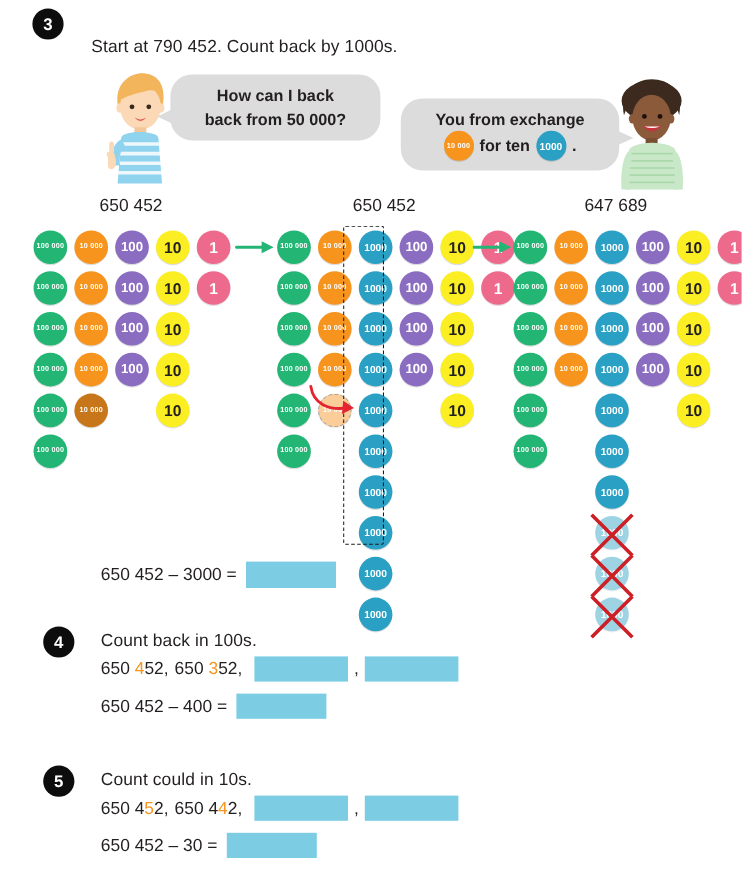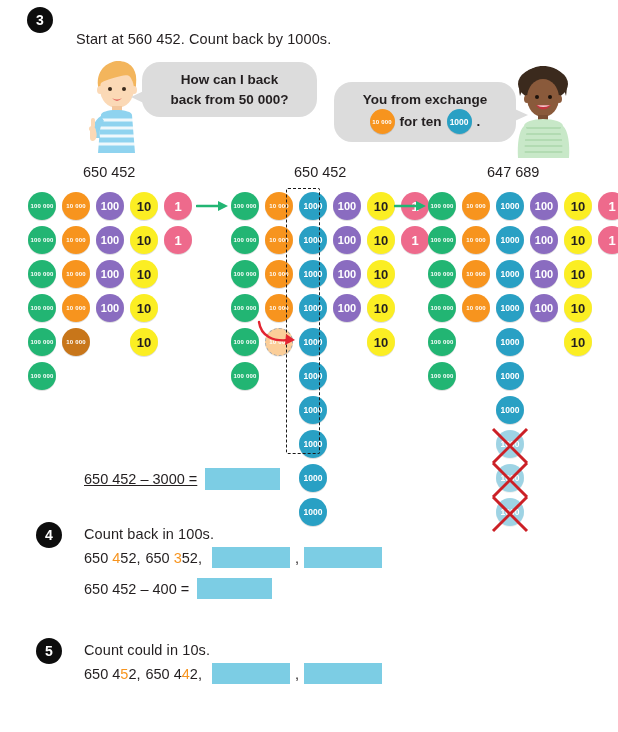--- a/index.html
+++ b/index.html
@@ -70,21 +70,21 @@
   .redarrow{position:absolute;}
 </style>
 </head>
 <body>
 
 <div class="page">
 
   <div class="qbadge" style="left:27px;top:7px;">
       <span>3</span>
     </div>
-  <div class="qtext" style="left:76px;top:31px;">Start at 560 452. Count back by 1000s.</div>
+  <div class="qtext" style="left:76px;top:31px;">Start at 790 452. Count back by 1000s.</div>
 
   <div class="char" style="left:88px;top:58px;width:56px;height:100px;">
     <svg width="56" height="100" viewBox="0 0 56 100">
 
       <path d="M10 28 C8 10 22 3 30 3 C42 3 50 11 48 27 L48 33 L10 34 Z" fill="#f3b55c"></path>
 
       <ellipse cx="29" cy="31" rx="17" ry="19" fill="#fbd9b6"></ellipse>
 
       <ellipse cx="12" cy="32" rx="3" ry="4" fill="#fbd9b6"></ellipse>
       <ellipse cx="46" cy="32" rx="3" ry="4" fill="#fbd9b6"></ellipse>
@@ -458,21 +458,21 @@
 
   <svg class="arrow-green" style="left:196px;top:198px;" width="34" height="16">
     <line x1="1" y1="8" x2="24" y2="8" stroke="#22b573" stroke-width="2.6" stroke-linecap="round"></line>
     <path d="M22 3 L32 8 L22 13 Z" fill="#22b573"></path>
   </svg>
   <svg class="arrow-green" style="left:394px;top:198px;" width="34" height="16">
     <line x1="1" y1="8" x2="24" y2="8" stroke="#22b573" stroke-width="2.6" stroke-linecap="round"></line>
     <path d="M22 3 L32 8 L22 13 Z" fill="#22b573"></path>
   </svg>
 
-  <div class="eqline" style="left:84px;top:468px;text-decoration:underline;">
+  <div class="eqline" style="left:84px;top:468px;">
     <span>650 452 – 3000 =</span>
     <span class="abox" style="width:75px;height:22px;margin-left:8px;"></span>
   </div>
 
   <div class="qbadge" style="left:36px;top:522px;">
       <span>4</span>
     </div>
   <div class="qtext" style="left:84px;top:526px;">Count back in 100s.</div>
 
   <div class="eqline" style="left:84px;top:547px;">
@@ -496,14 +496,18 @@
 
   <div class="eqline" style="left:84px;top:663px;">
     <span><span>650 4</span><span class="hl">5</span><span>2,</span></span>
     <span style="width:5px;display:inline-block;"></span>
     <span><span>650 4</span><span class="hl">4</span><span>2,</span></span>
     <span class="abox" style="width:78px;height:21px;margin-left:10px;"></span>
     <span style="margin:0 5px;">,</span>
     <span class="abox" style="width:78px;height:21px;"></span>
   </div>
 
+  <div class="eqline" style="left:84px;top:694px;">
+    <span>650 452 – 30 =</span>
+    <span class="abox" style="width:75px;height:21px;margin-left:8px;"></span>
+  </div>
 
 </div>
 
 </body></html>

